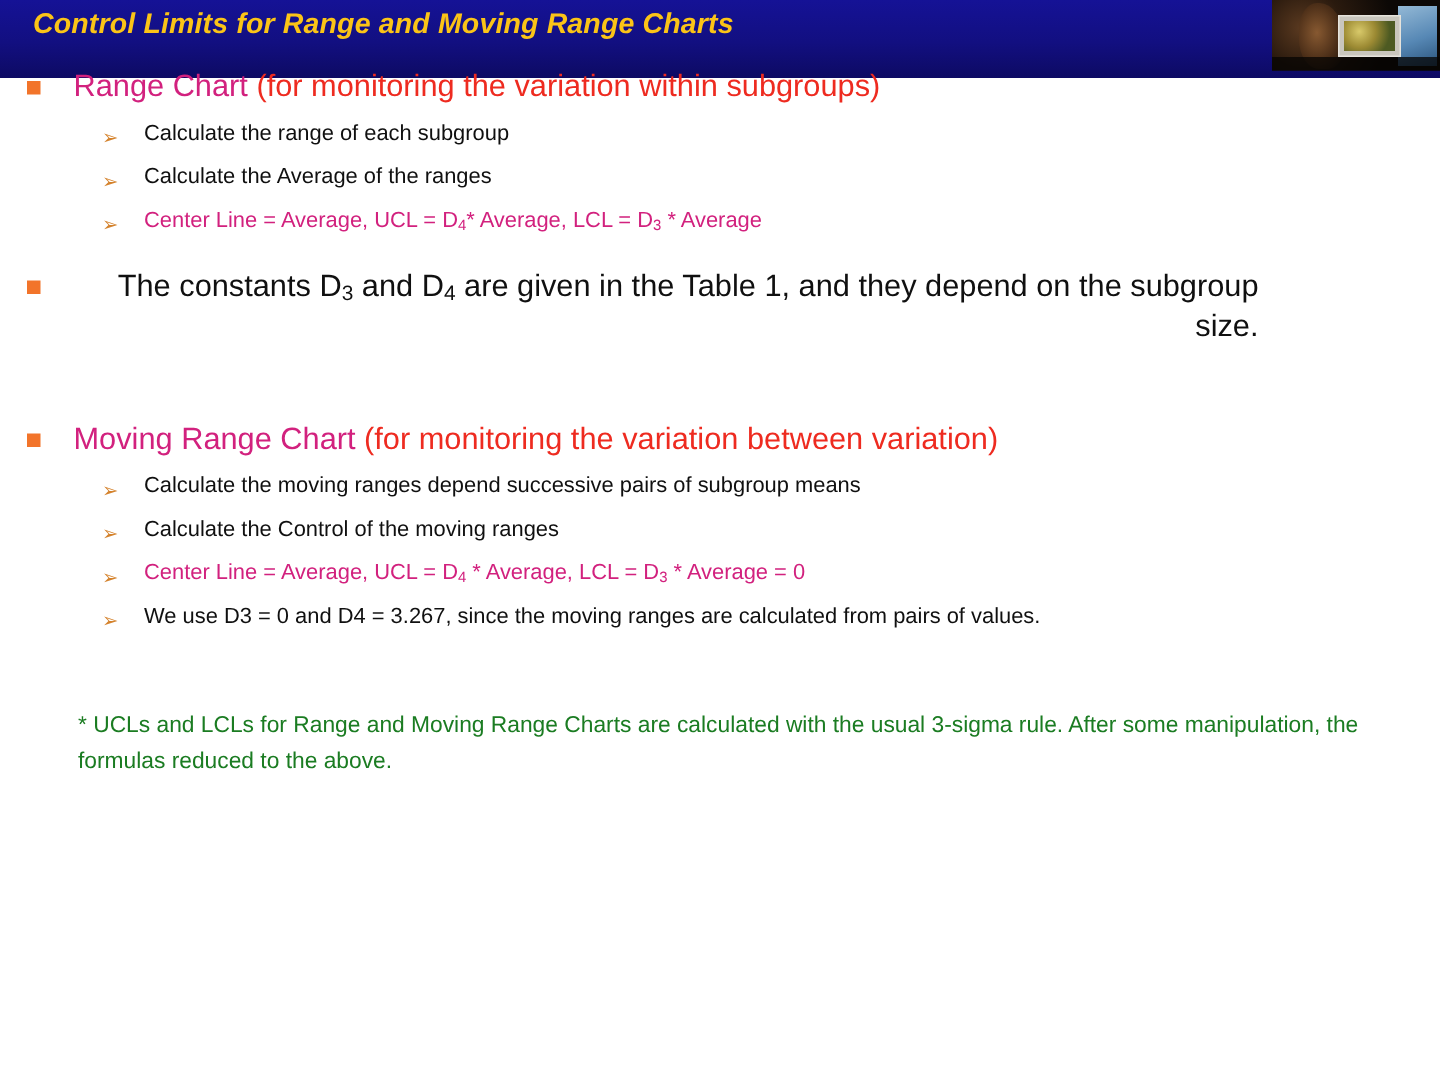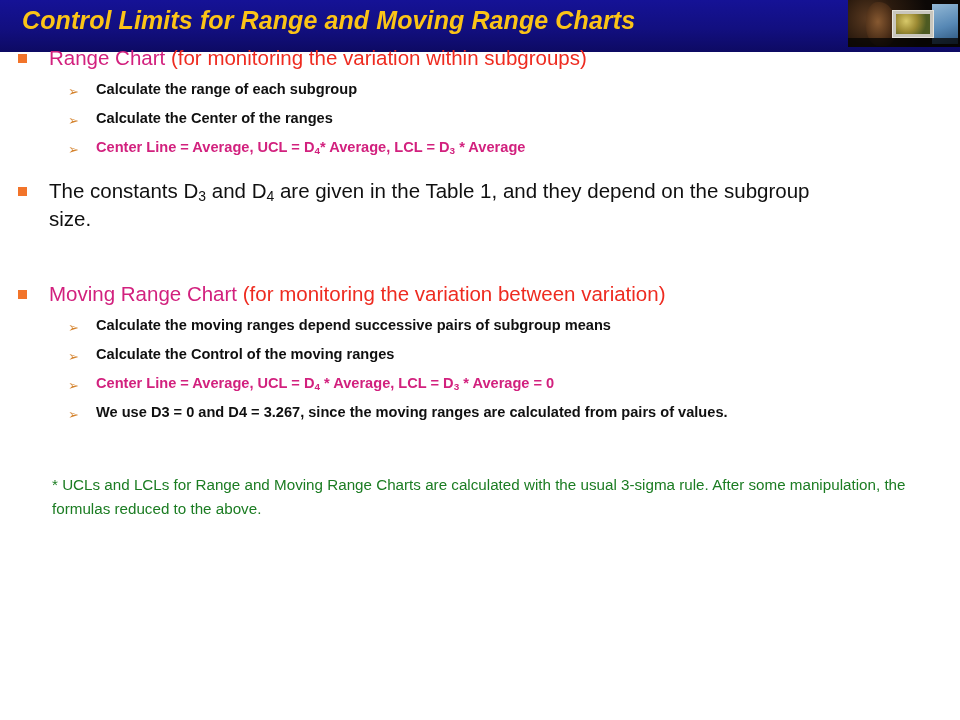--- a/index.html
+++ b/index.html
@@ -22,21 +22,21 @@
     width: 960px;
     height: 52px;
     background: #13117e;
     background: linear-gradient(180deg, #151296 0%, #120f80 55%, #0d0a63 100%);
     overflow: hidden;
   }
   .title-text {
     position: absolute;
     left: 22px;
     top: 6px;
-    font-size: 25px;
+    font-size: 19px;
     font-weight: bold;
     font-style: italic;
     color: #fbc417;
     letter-spacing: 0.1px;
     white-space: nowrap;
   }
   .title-photo {
     position: absolute;
     right: 0;
     top: 0;
@@ -137,21 +137,20 @@
     margin-right: 14px;
     color: #d4822c;
     font-size: 13px;
     line-height: 18px;
   }
   .l2-text {
     font-size: 14.6px;
     line-height: 19px;
     color: #101010;
     white-space: nowrap;
-    font-weight: bold;
   }
 
   .c-magenta { color: #d2217e; }
   .c-red     { color: #ee2b20; }
   .c-black   { color: #101010; }
 
   sub {
     font-size: 0.68em;
     vertical-align: baseline;
     position: relative;
@@ -200,35 +199,35 @@
 
   <div class="spacer-sm"></div>
 
   <div class="l2">
     <span class="l2-marker">➢</span>
     <span class="l2-text c-black">Calculate the range of each subgroup</span>
   </div>
   <div style="height:8px"></div>
   <div class="l2">
     <span class="l2-marker">➢</span>
-    <span class="l2-text c-black">Calculate the Center of the ranges</span>
+    <span class="l2-text c-black">Calculate the Average of the ranges</span>
   </div>
   <div style="height:8px"></div>
   <div class="l2">
     <span class="l2-marker">➢</span>
     <span class="l2-text c-magenta"><span>Center Line = Average,  UCL = D</span><sub>4</sub><span>* Average,  LCL = D</span><sub>3</sub><span> * Average</span></span>
   </div>
 
   <div class="spacer-md"></div>
 
   <div class="l1">
     <span class="l1-marker">
         <i></i>
       </span>
-    <span class="l1-text c-black" style="max-width:790px;"><span>The constants D</span><sub>3</sub><span> and D</span><sub>4</sub><span> are given in the Table 1, and they depend on the subgroup size.</span></span>
+    <span class="l1-text c-black" style="max-width:790px;text-align:right;"><span>The constants D</span><sub>3</sub><span> and D</span><sub>4</sub><span> are given in the Table 1, and they depend on the subgroup size.</span></span>
   </div>
 
   <div class="spacer-lg"></div>
   <div style="height:16px"></div>
 
   <div class="l1">
     <span class="l1-marker">
         <i></i>
       </span>
     <span class="l1-text"><span class="c-magenta">Moving Range Chart </span><span class="c-red">(for monitoring the variation between variation)</span></span>

